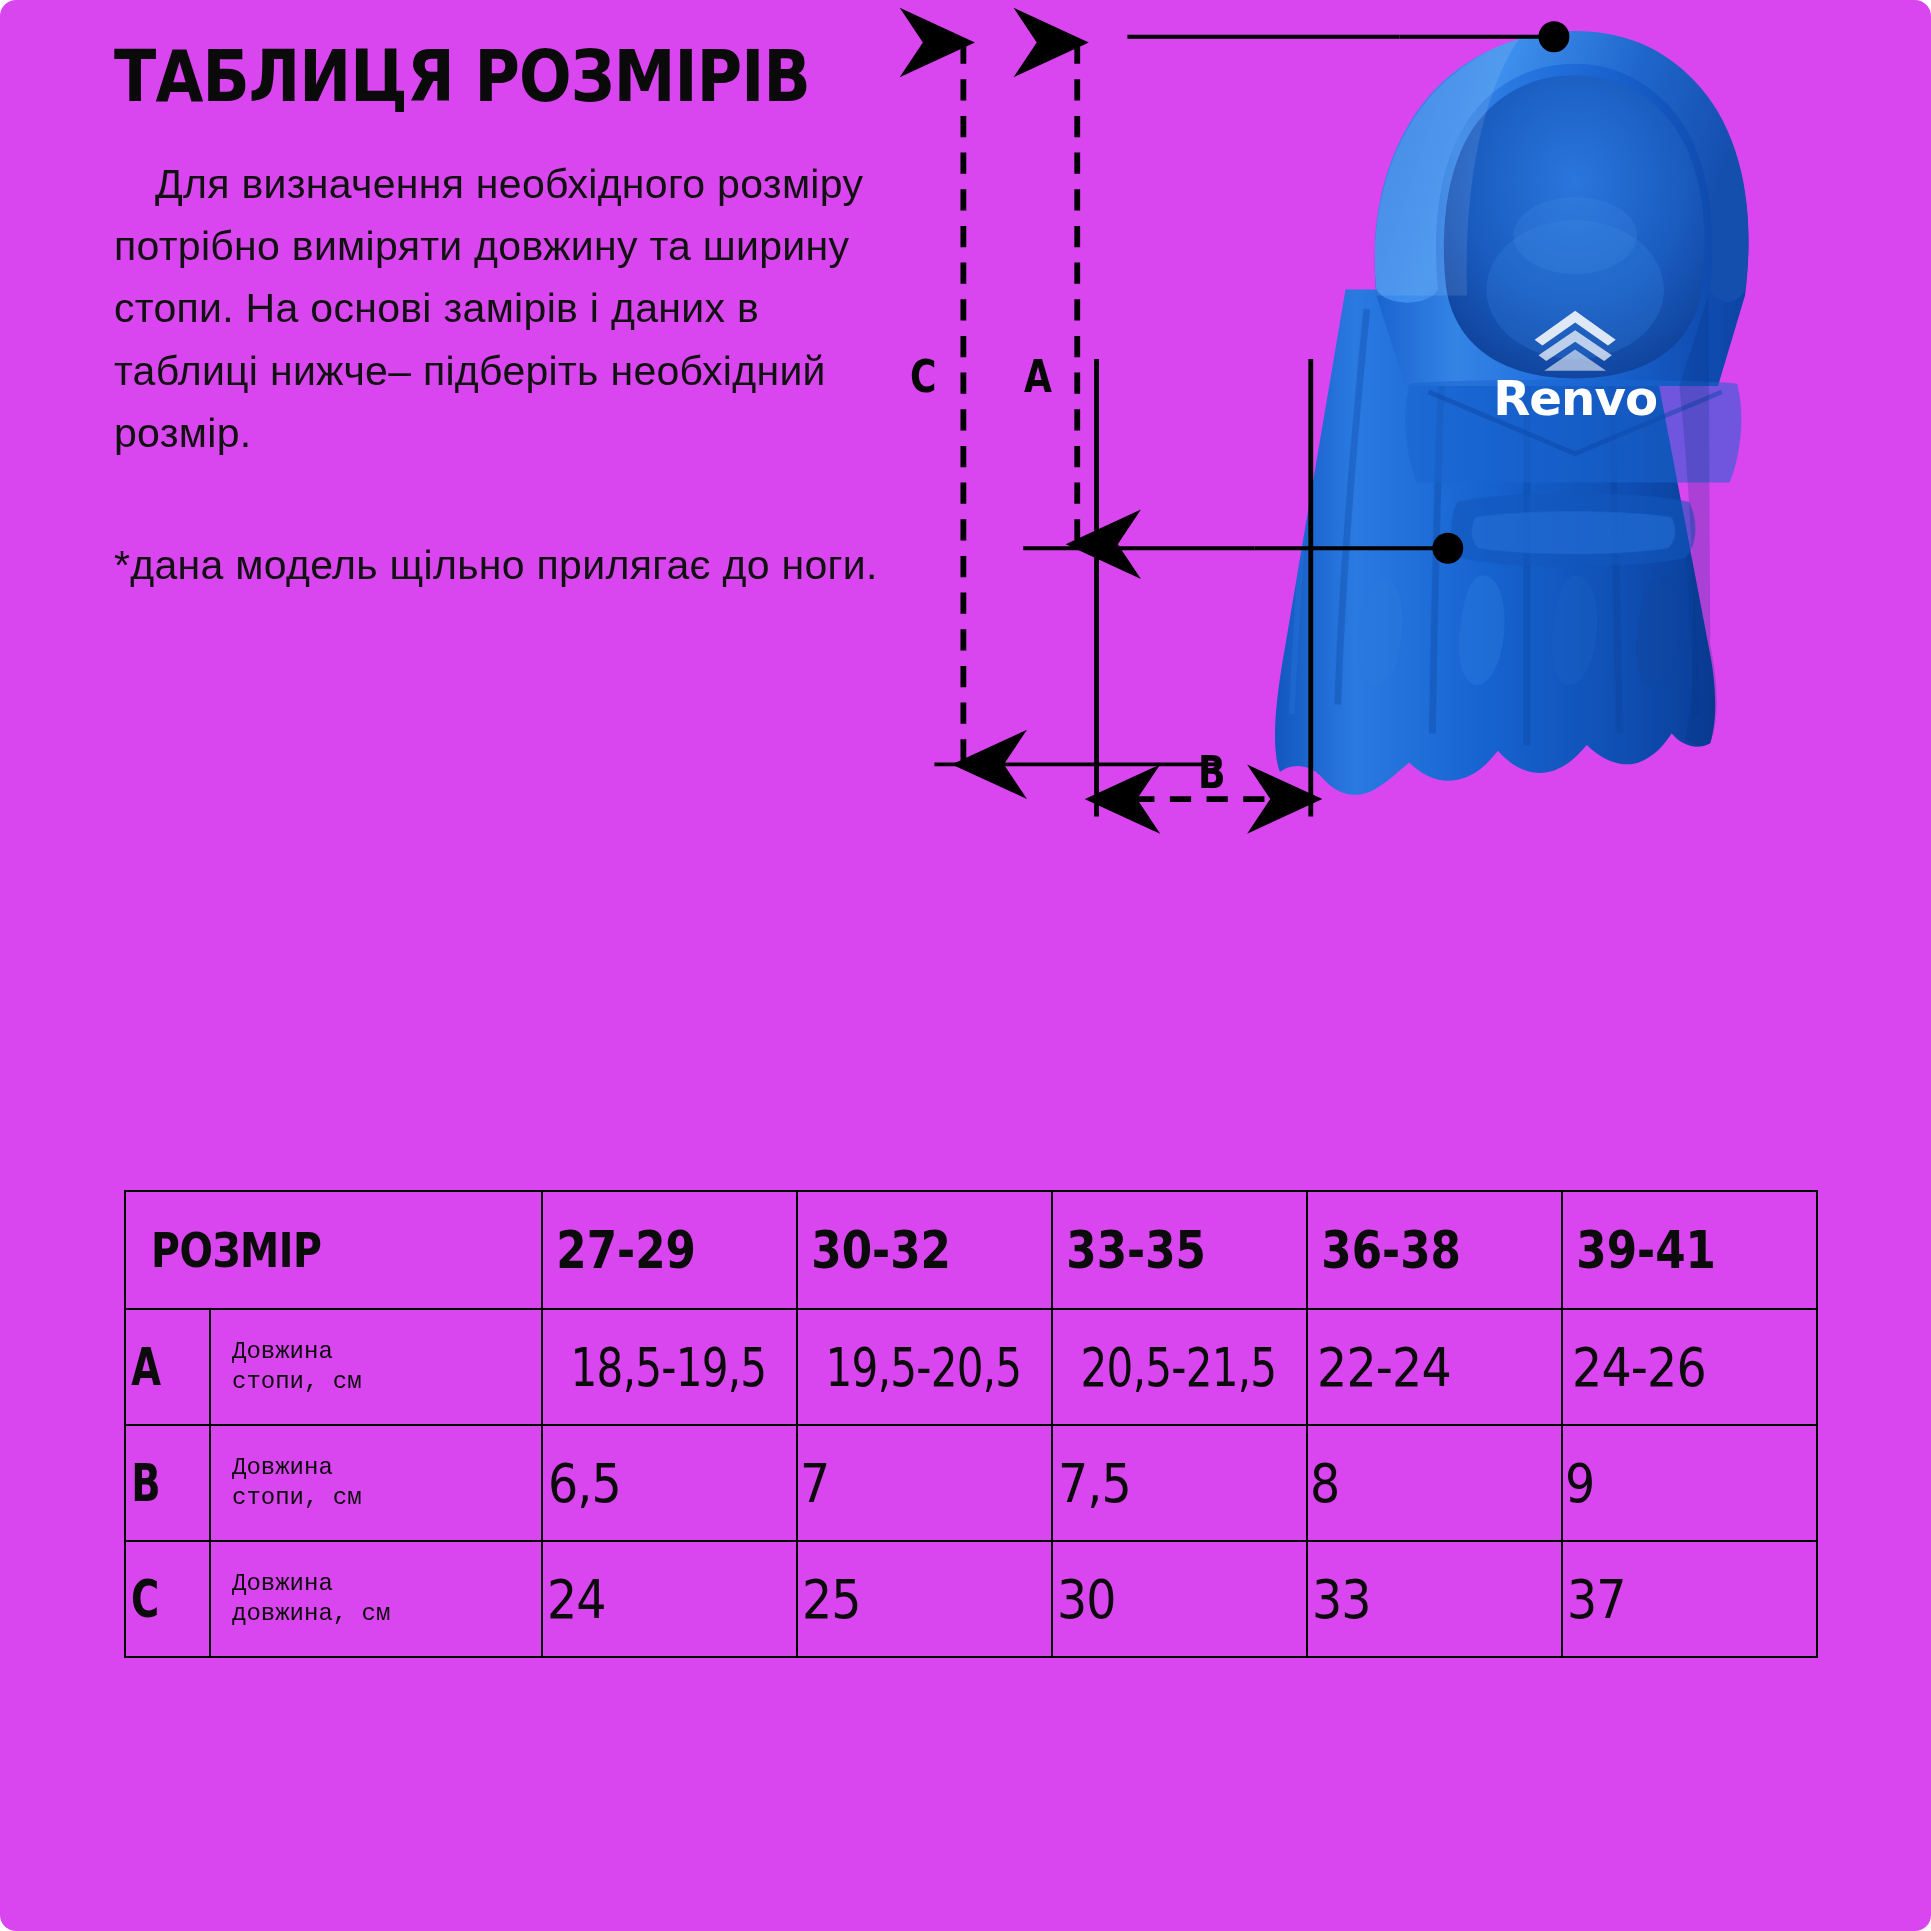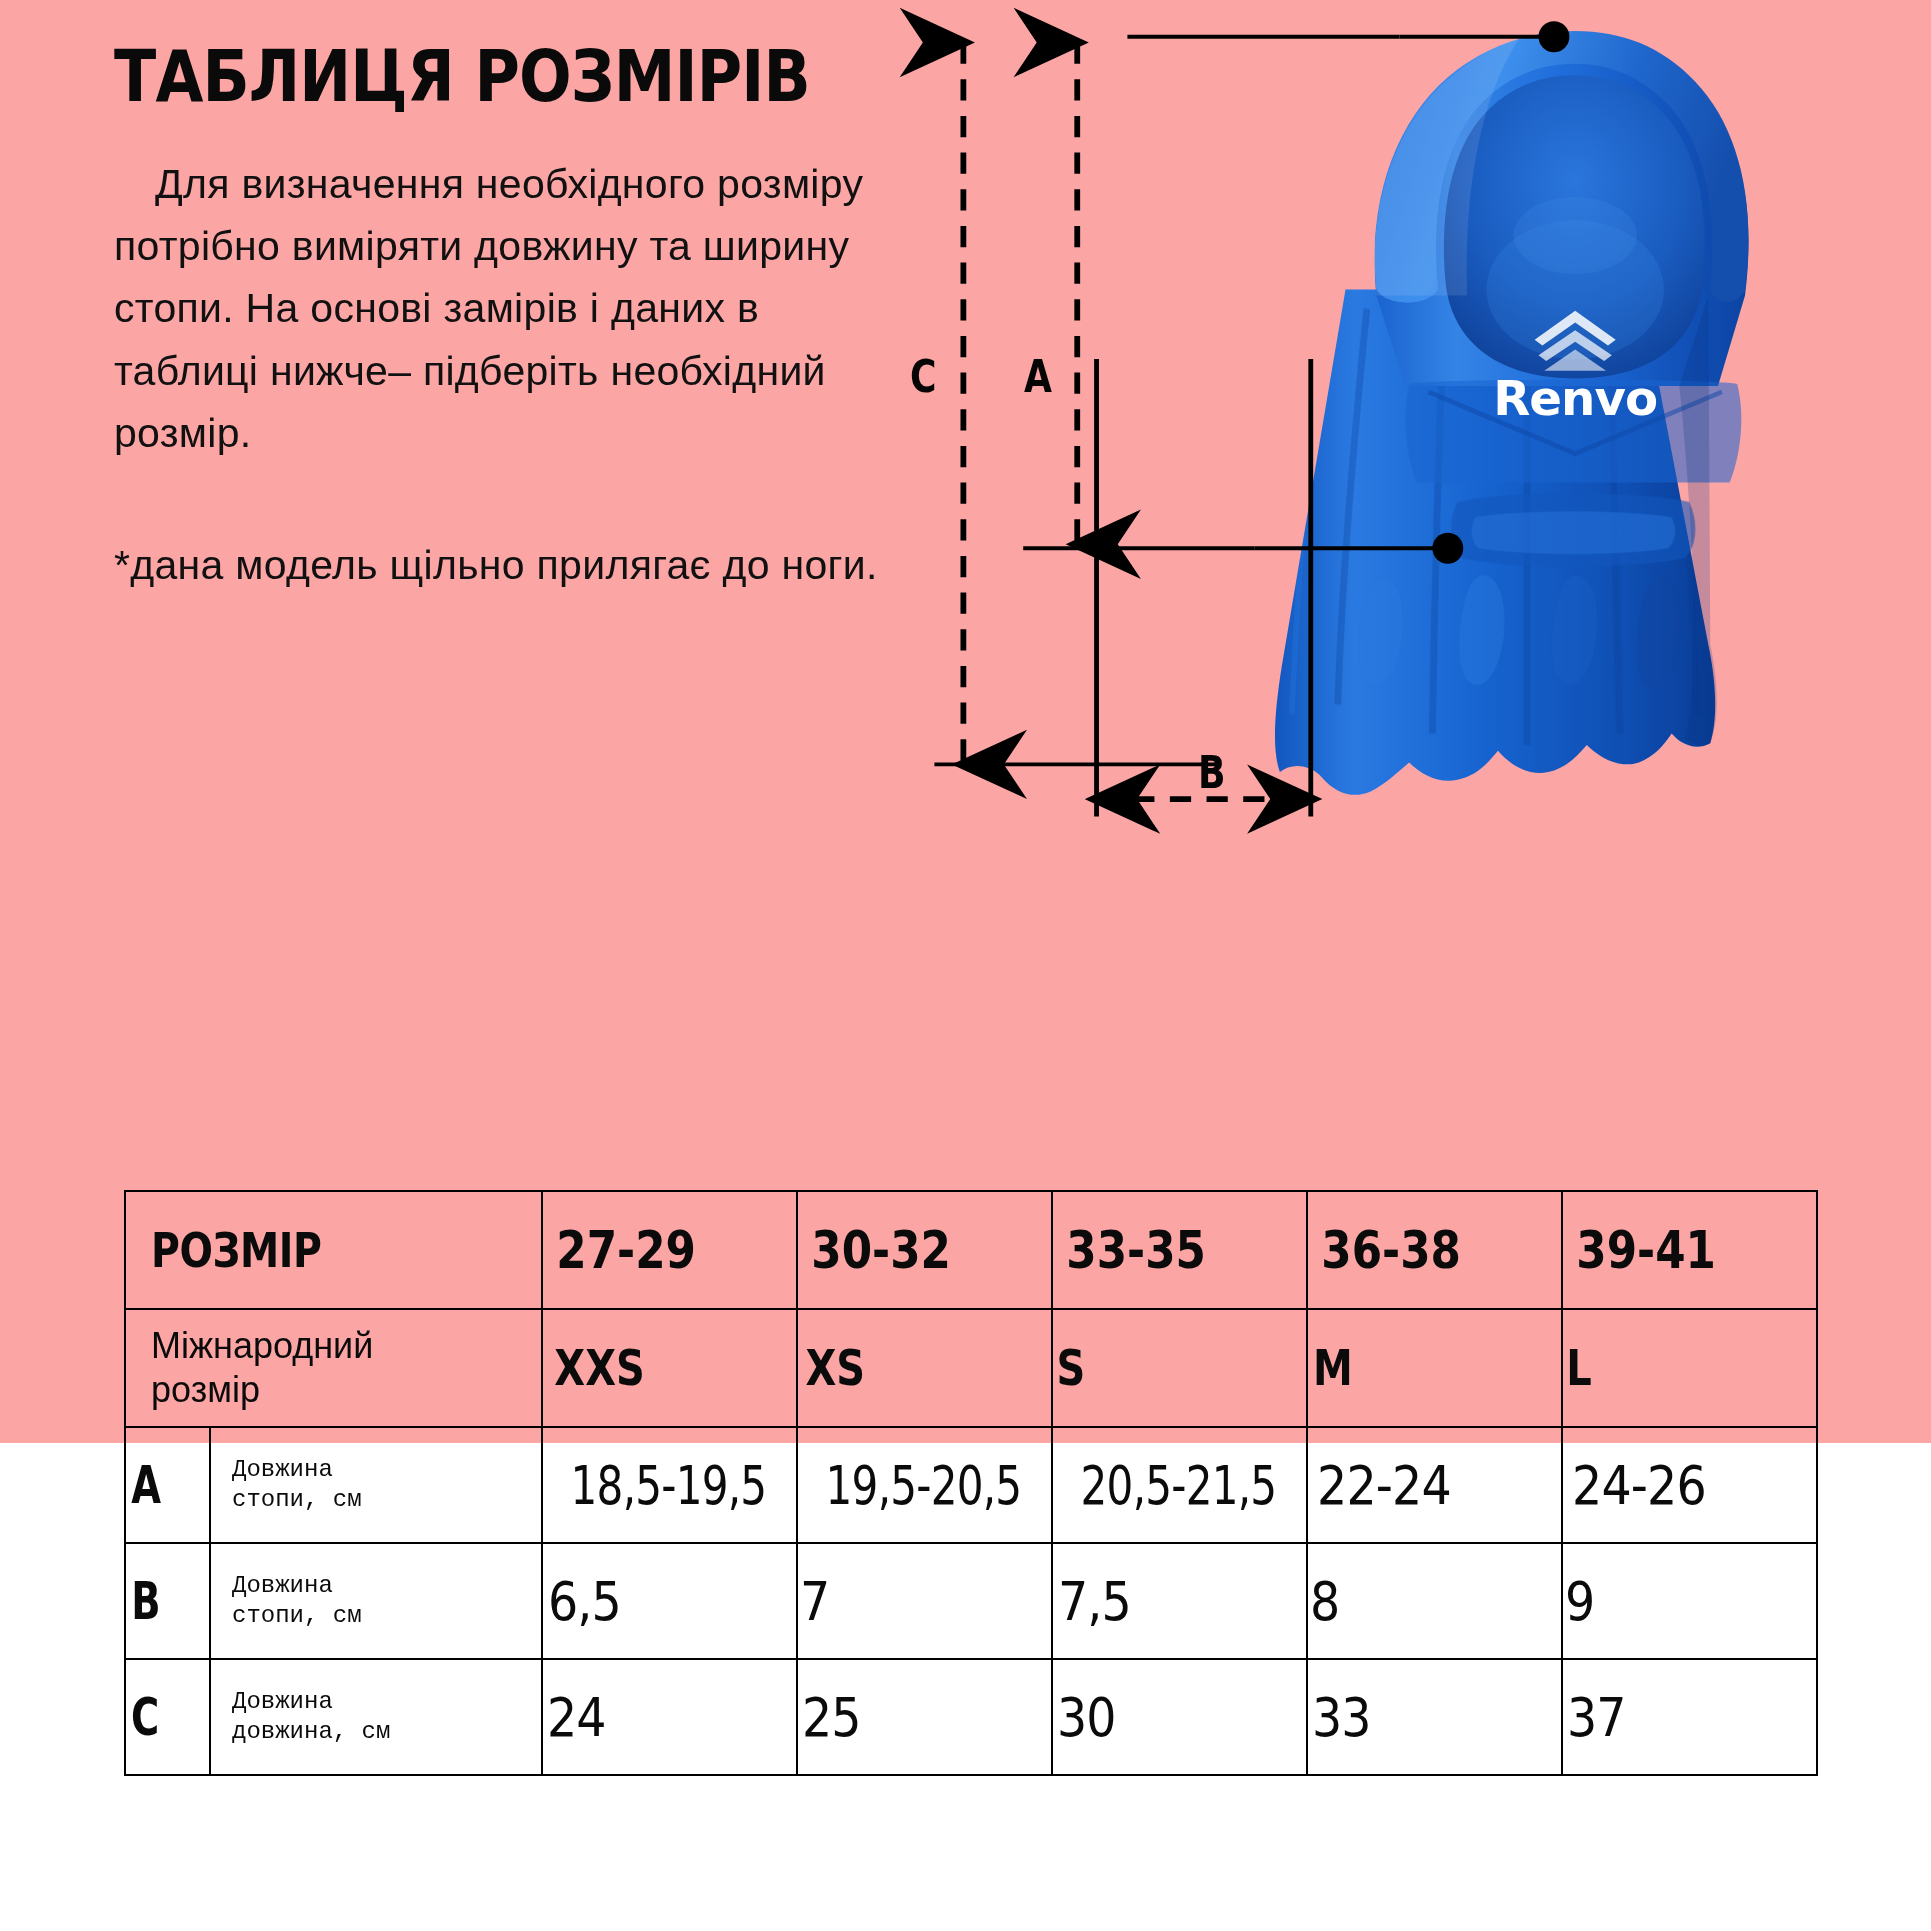--- a/index.html
+++ b/index.html
@@ -8,22 +8,23 @@
     width: 1931px;
     height: 1931px;
     background: #ffffff;
     font-family: "Liberation Sans", sans-serif;
     overflow: hidden;
   }
 
   #root {
     position: relative;
     width: 1931px;
-    height: 1443px;
-    background: #fca5a5;
+    height: 1931px;
+    background: #d946ef;
+    border-radius: 16px;
   }
 
   
   #left-col {
     position: absolute;
     left: 114px;
     top: 39px;
     width: 801px;
   }
 
@@ -398,41 +399,20 @@
             <span>33-35</span>
           </td>
           <td class="hdr-val">
             <span>36-38</span>
           </td>
           <td class="hdr-val">
             <span>39-41</span>
           </td>
         </tr>
 
-        <tr>
-          <td class="intl-label" colspan="2">
-            <div>Міжнародний</div>
-            <div>розмір</div>
-          </td>
-          <td class="intl-val">
-            <span>XXS</span>
-          </td>
-          <td class="intl-val">
-            <span>XS</span>
-          </td>
-          <td class="intl-val">
-            <span>S</span>
-          </td>
-          <td class="intl-val">
-            <span>M</span>
-          </td>
-          <td class="intl-val">
-            <span>L</span>
-          </td>
-        </tr>
 
         <tr>
           <td class="meas-letter">
             <span>A</span>
           </td>
           <td class="meas-desc">
             <div>Довжина</div>
             <div>стопи, см</div>
           </td>
           <td class="meas-val narrow">

